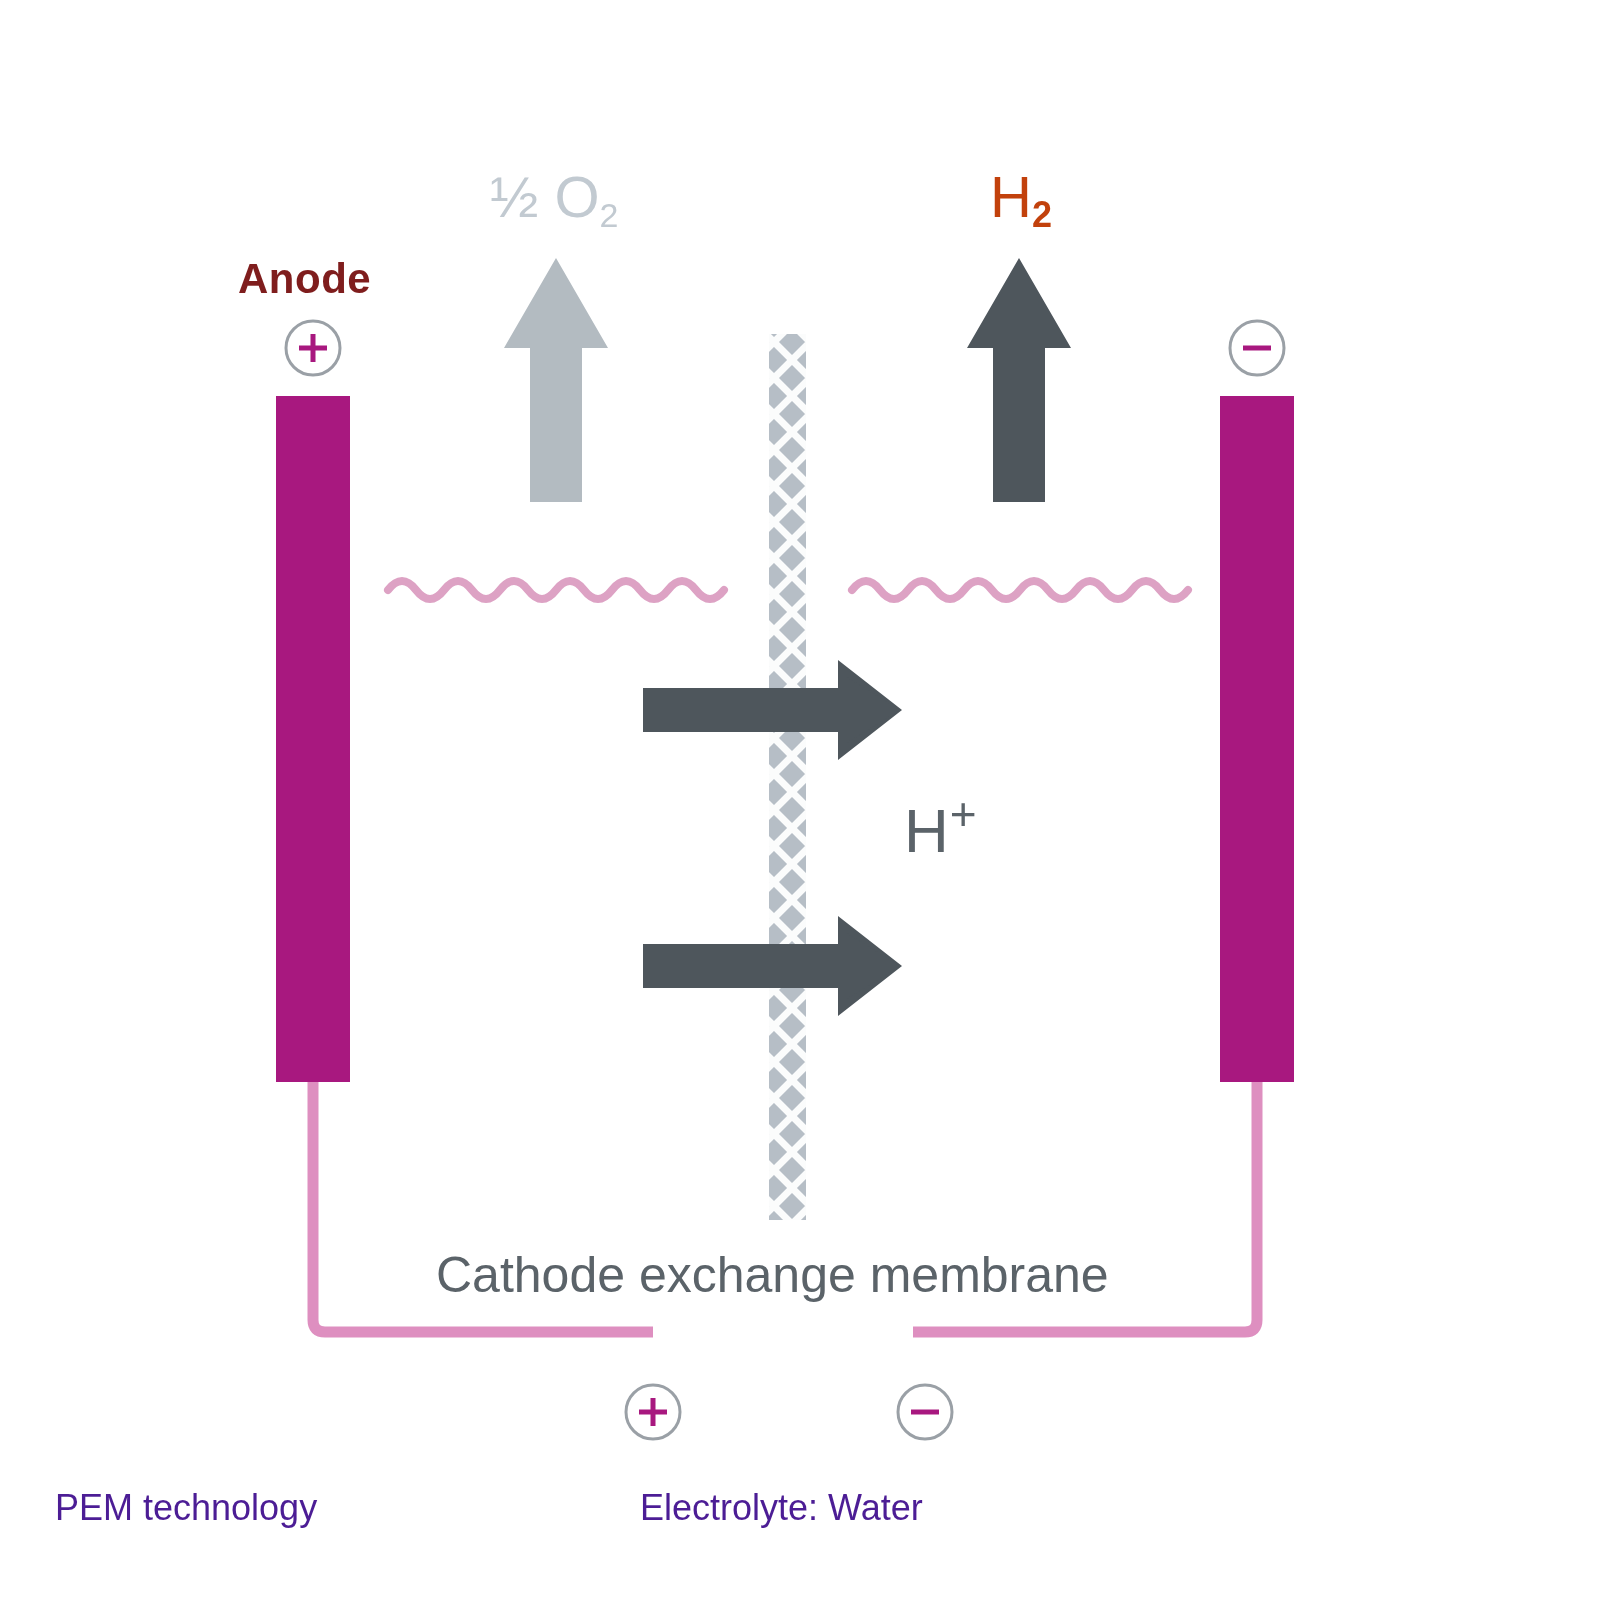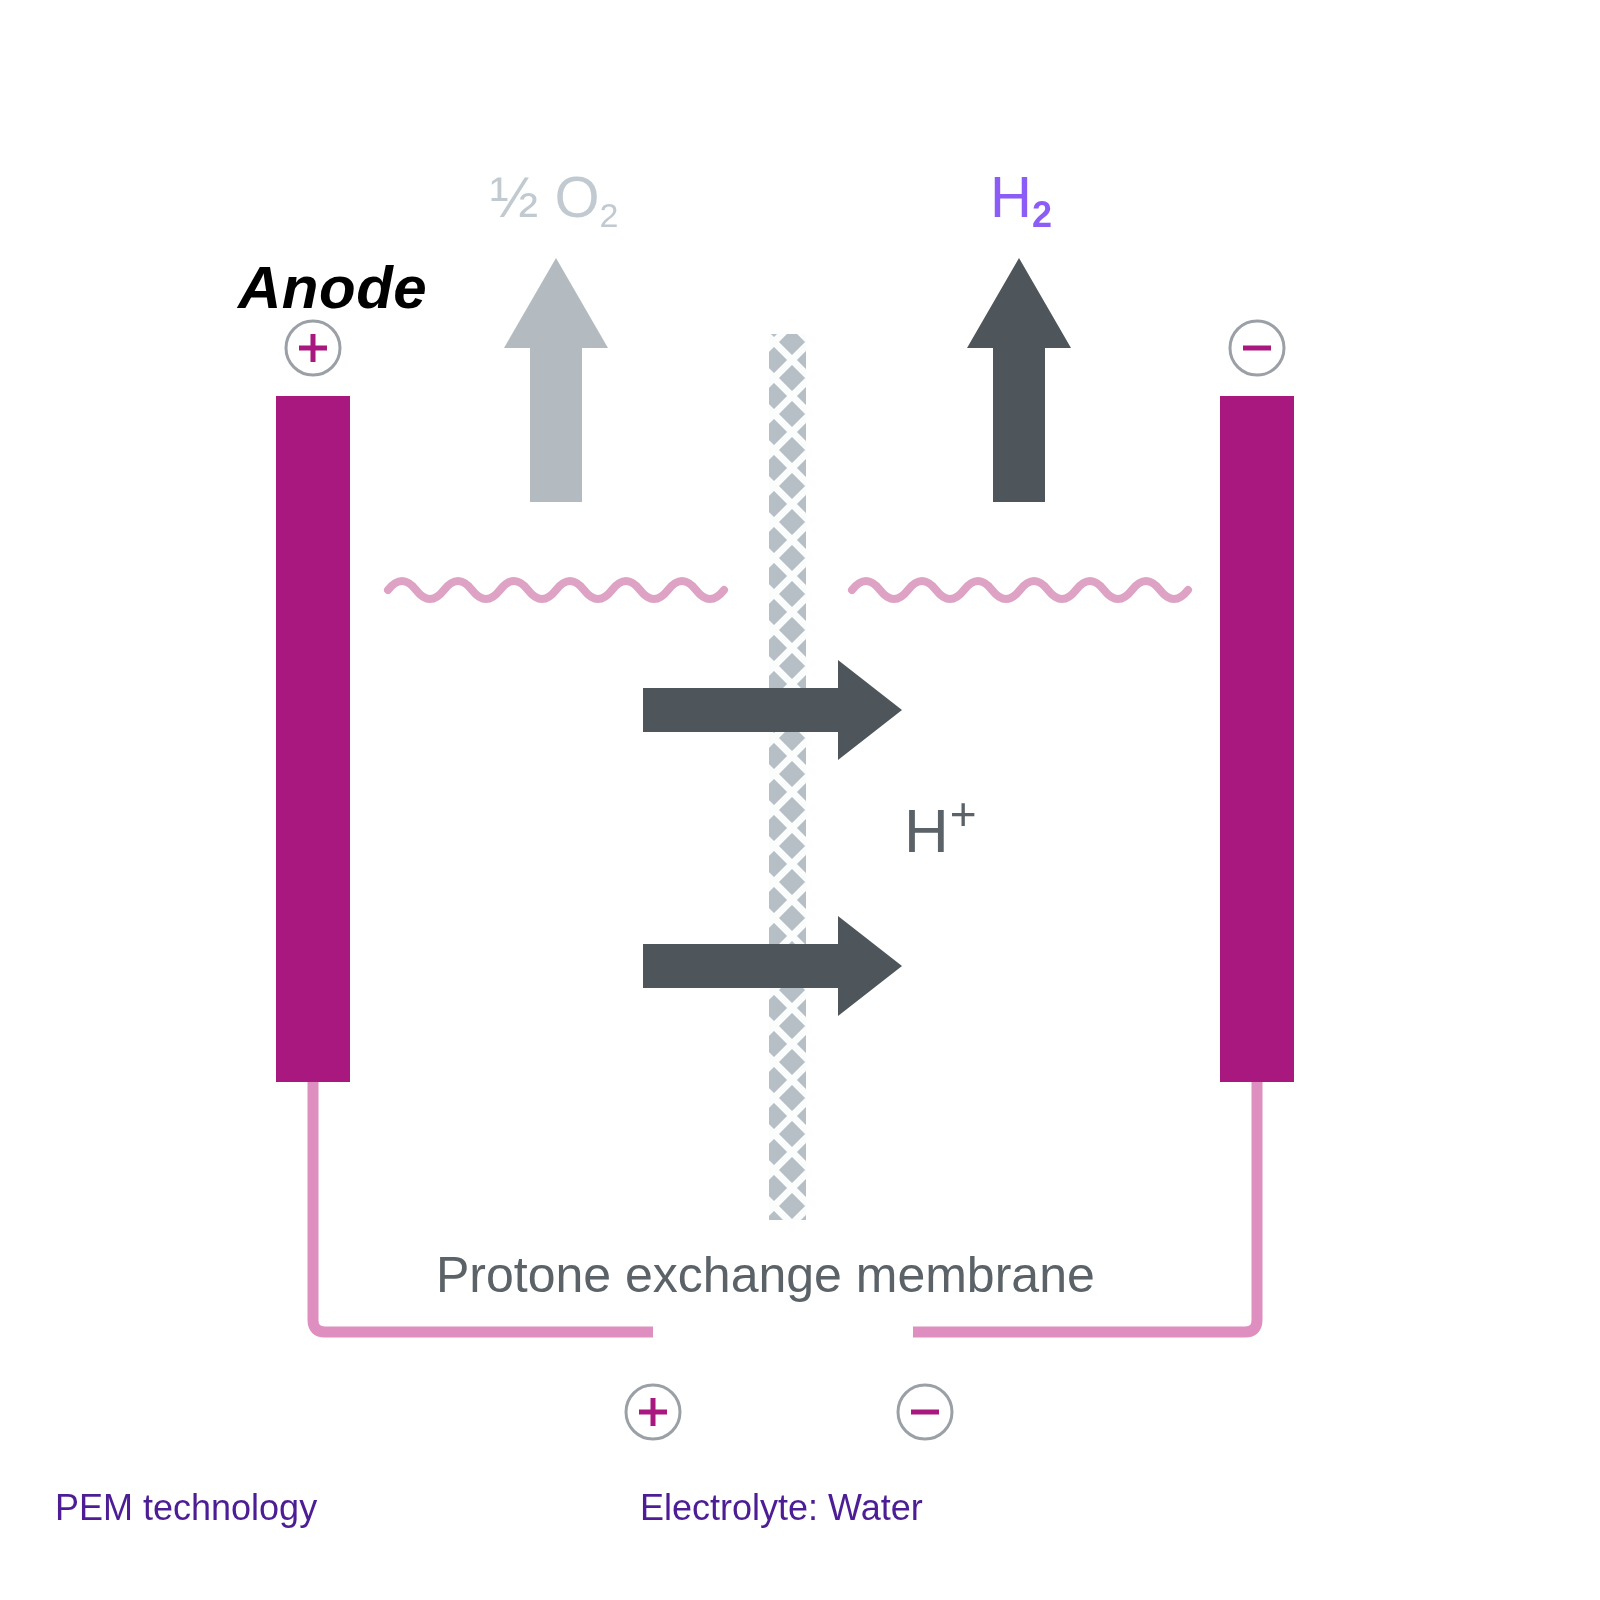--- a/index.html
+++ b/index.html
@@ -24,44 +24,43 @@
     width: 1600px;
     height: 1600px;
   }
   .lbl {
     position: absolute;
     white-space: nowrap;
     line-height: 1;
     user-select: none;
   }
   .electrode-label {
-    font-size: 60px;
+    font-size: 42px;
     font-weight: bold;
-    color: #000000;
+    color: #7f1d1d;
     letter-spacing: 0.5px;
-    font-style: italic;
   }
   .gas-label {
     font-size: 58px;
     font-weight: 400;
   }
   .gas-label .sub {
     font-size: 36px;
     vertical-align: baseline;
     position: relative;
     top: 10px;
     font-weight: bold;
   }
   .gas-label .sub-light {
     font-size: 34px;
     position: relative;
     top: 10px;
   }
   #o2-label { color: #C2CAD1; }
-  #h2-label { color: #8b5cf6; }
+  #h2-label { color: #c2410c; }
   #hplus-label {
     font-size: 62px;
     color: #5B6369;
   }
   #hplus-label .sup {
     font-size: 46px;
     position: relative;
     top: -22px;
     left: 1px;
   }
@@ -170,19 +169,19 @@
   </div>
 
   <div class="lbl gas-label" id="h2-label" style="left:990px; top:168px;">
     <span>H</span><span class="sub">2</span>
   </div>
 
   <div class="lbl" id="hplus-label" style="left:904px; top:800px;">
     <span>H</span><span class="sup">+</span>
   </div>
 
-  <div class="lbl" id="membrane-caption" style="left:436px; top:1250px;">Protone exchange membrane</div>
+  <div class="lbl" id="membrane-caption" style="left:436px; top:1250px;">Cathode exchange membrane</div>
 
   <div class="lbl footer-note" style="left:55px; top:1490px;">PEM technology</div>
 
   <div class="lbl footer-note" style="left:640px; top:1490px;">Electrolyte: Water</div>
 
 </div>
 
 </body></html>

